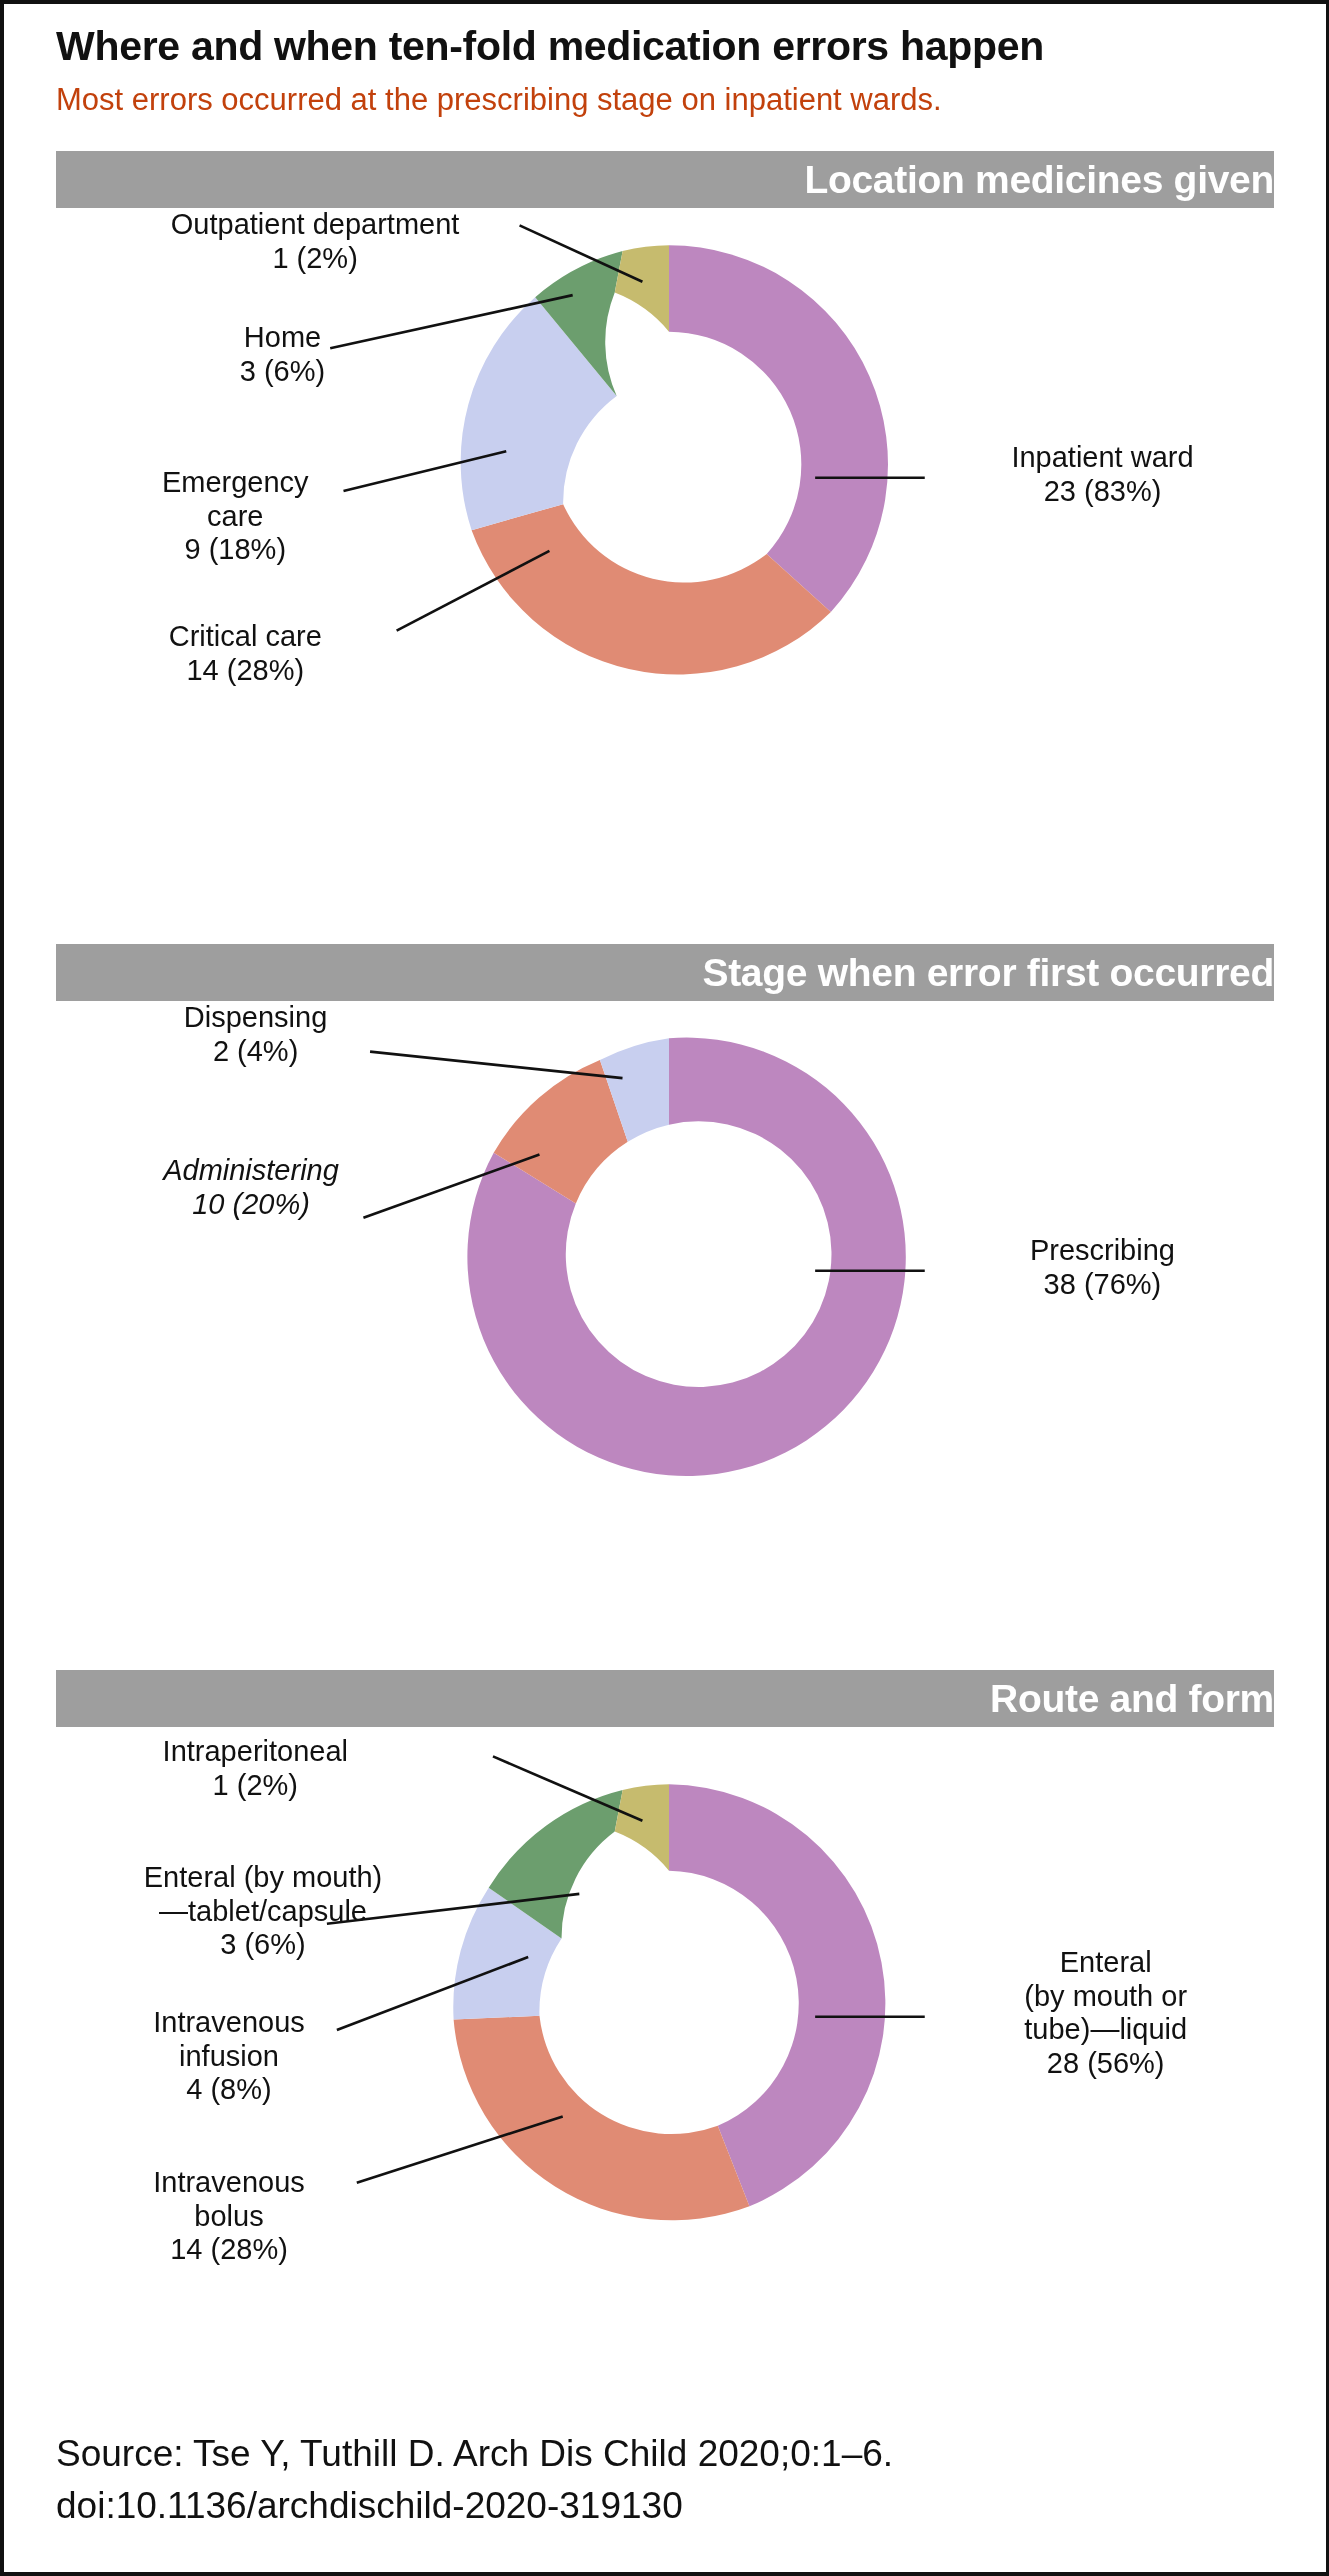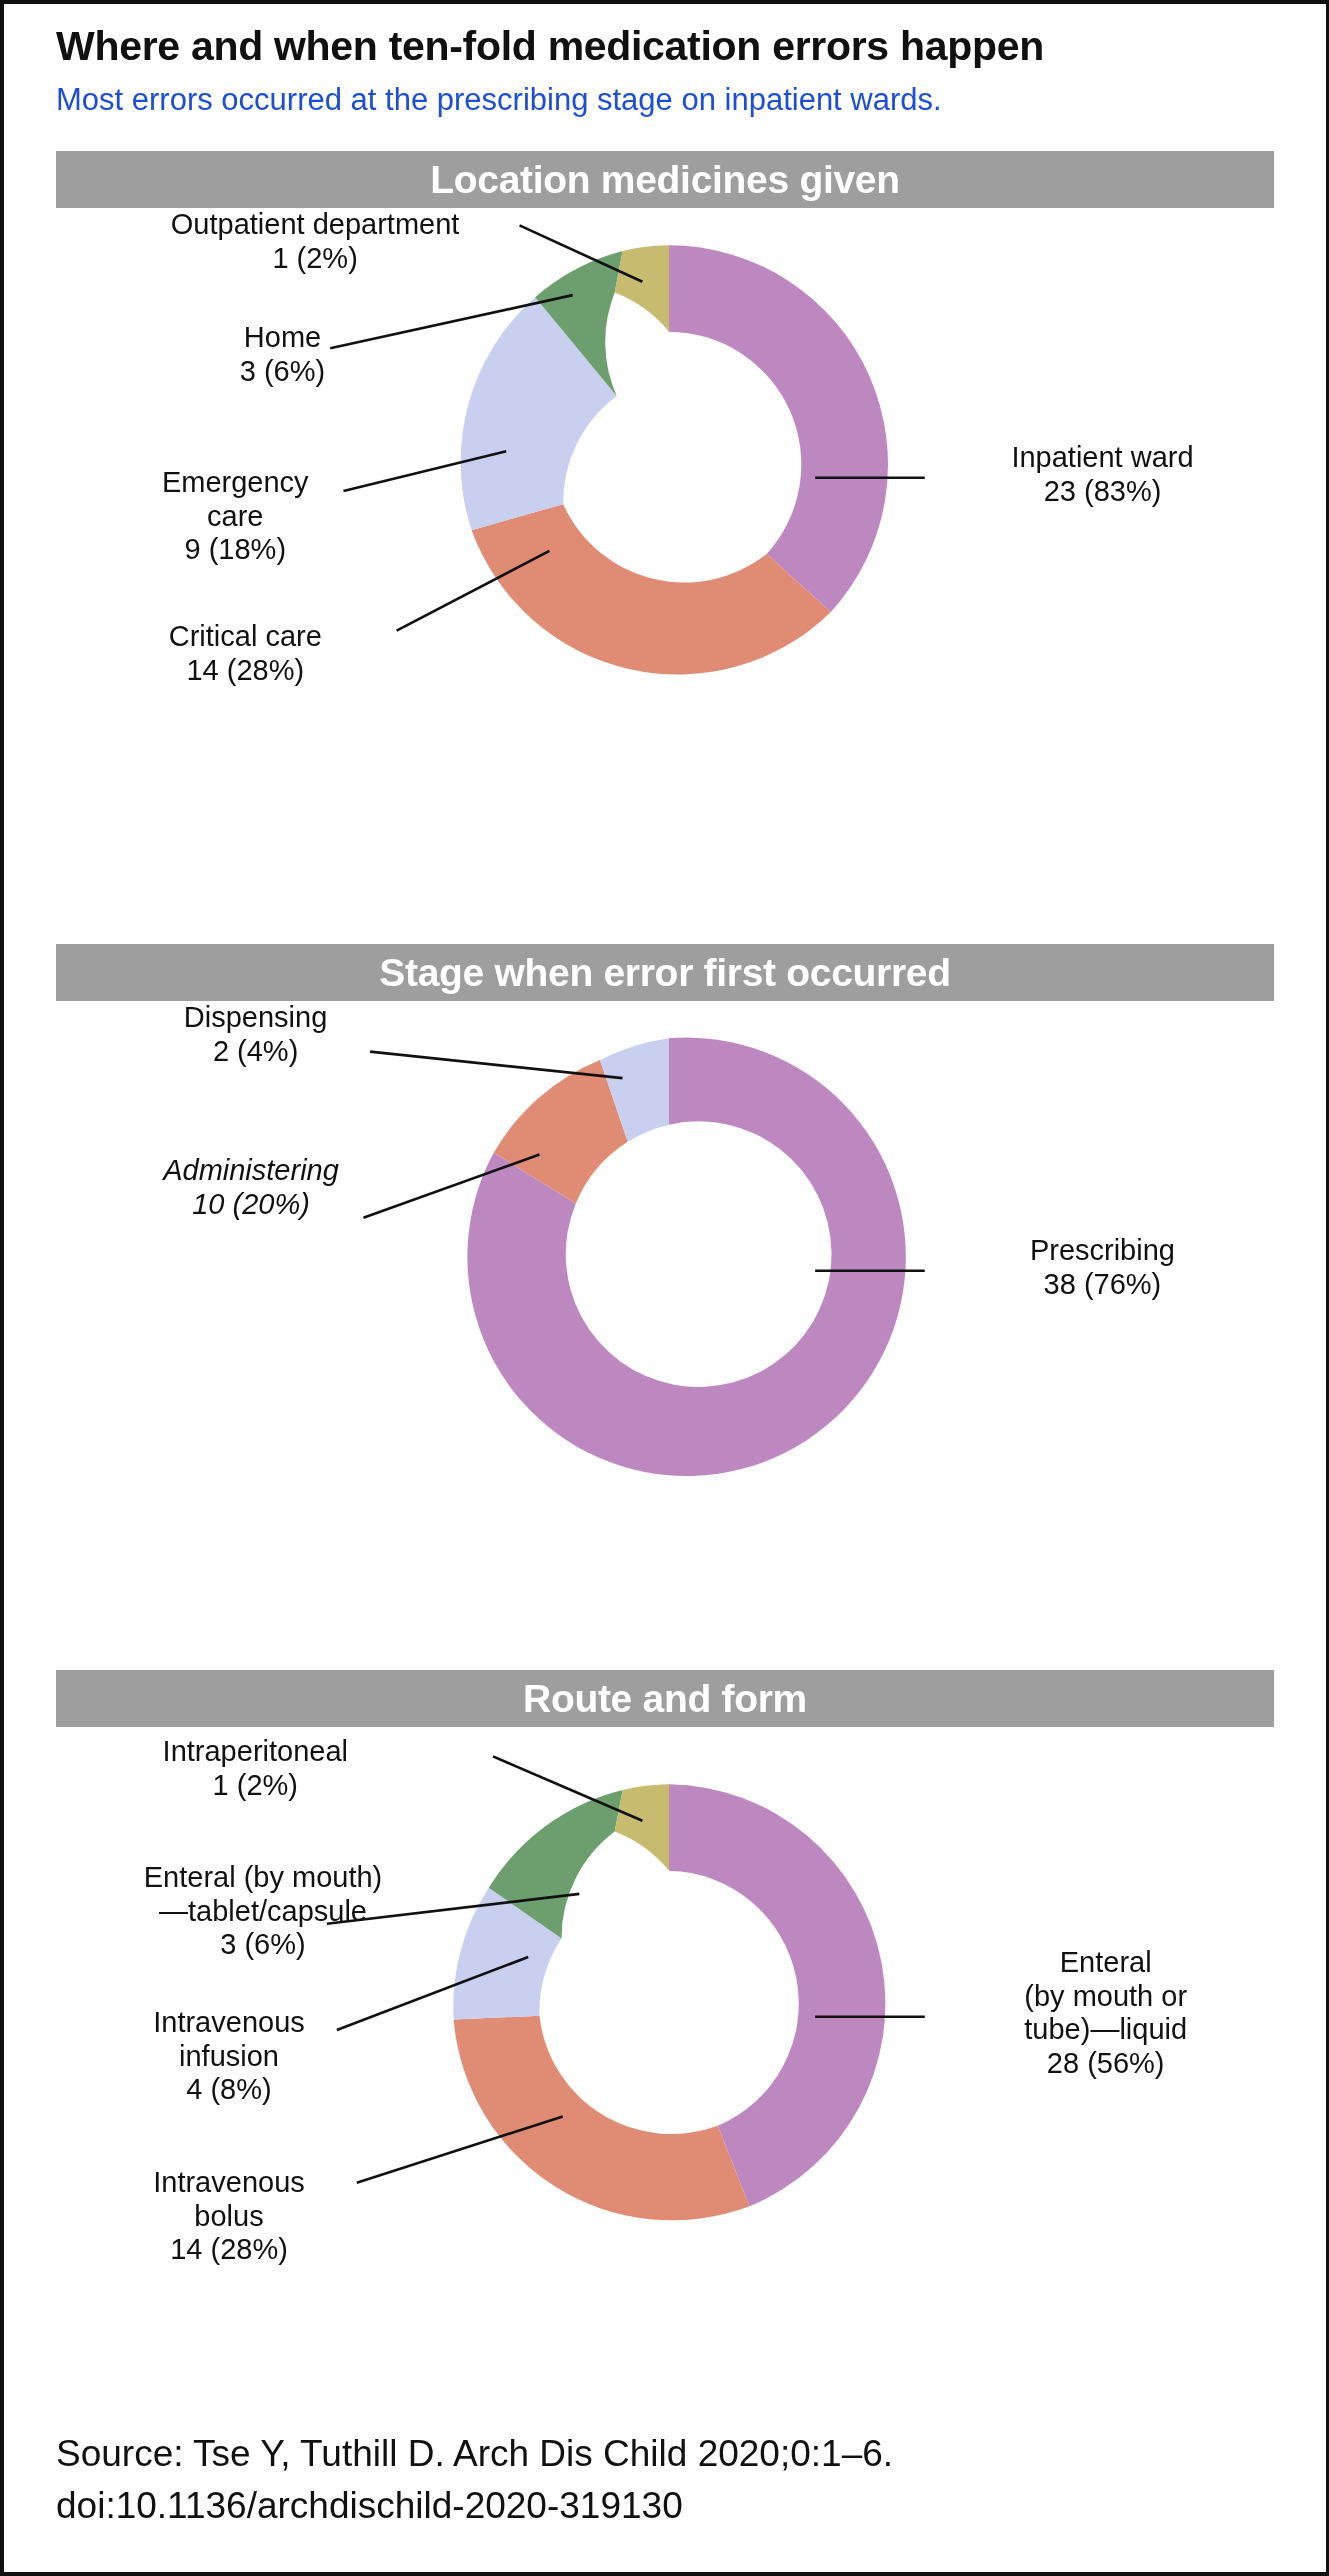--- a/index.html
+++ b/index.html
@@ -30,32 +30,32 @@
     letter-spacing:-0.3px;
     margin:0;
     padding-top:20px;
     line-height:1.08;
     color:#111111;
   }
   .subtitle{
     font-size:31px;
     line-height:1.28;
     margin:12px 0 0 0;
-    color:#1d4ed8;
+    color:#c2410c;
     font-weight:400;
   }
   .subtitle span{display:block;}
   
   .section{position:relative;}
   .bar{
     background:#9e9e9e;
     height:57px;
     display:flex;
     align-items:center;
-    justify-content:center;
+    justify-content:flex-end;
     margin-top:31px;
   }
   .bar-title{
     color:#ffffff;
     font-size:39px;
     font-weight:bold;
     letter-spacing:-0.3px;
     line-height:1;
   }
   .chart-area{

